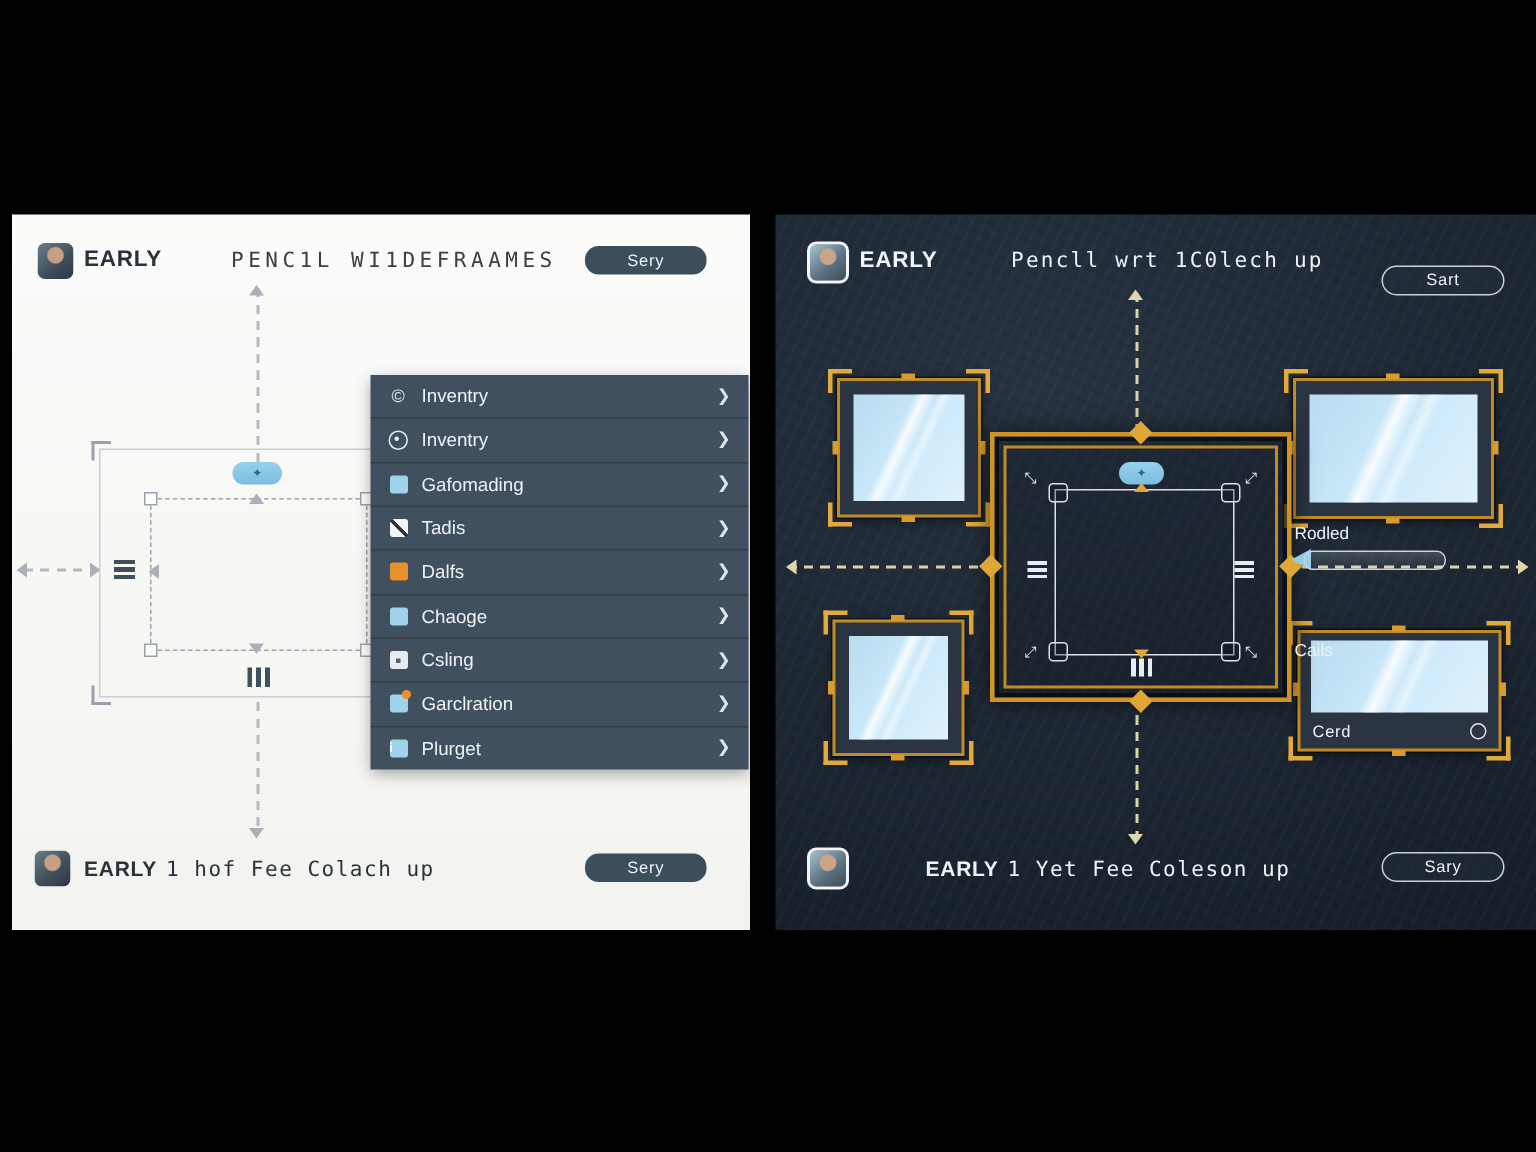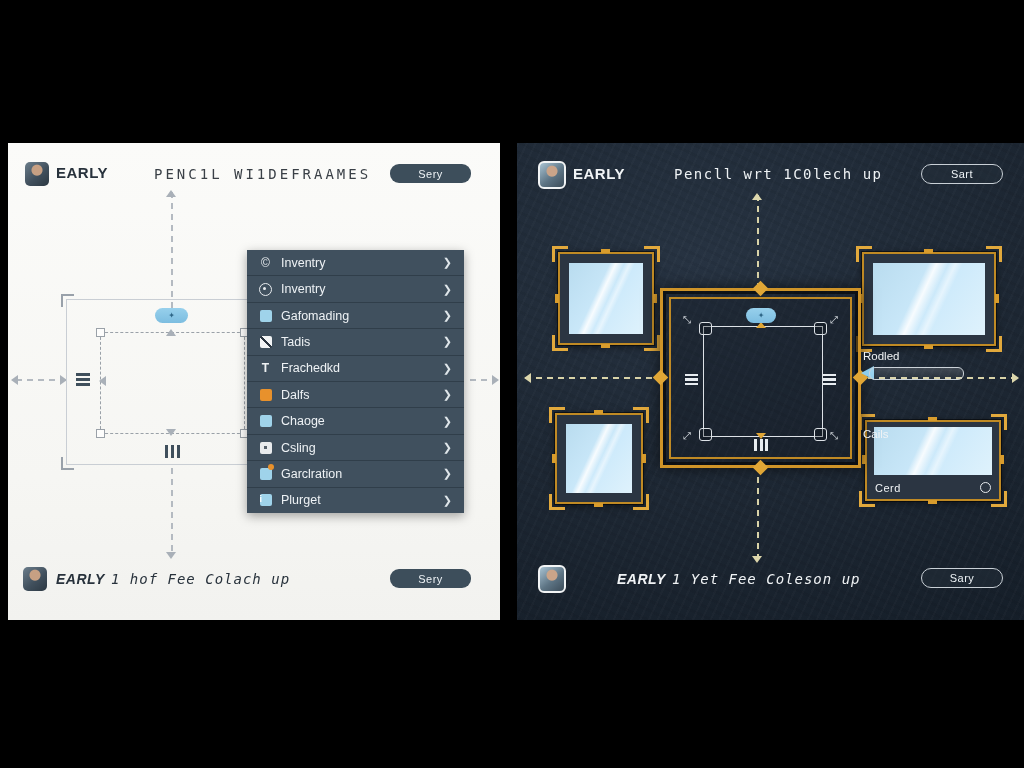--- a/index.html
+++ b/index.html
@@ -24,21 +24,21 @@
     background:radial-gradient(circle at 50% 34%, #caa489 0 5px, rgba(0,0,0,0) 6px),
                linear-gradient(140deg,#a9c3d2 0%,#5d7484 55%,#3c4c59 100%);}
   .brand{position:absolute;font-weight:bold;font-size:15px;letter-spacing:.5px;color:#28323c;}
   .panel-right .brand{color:#f2f5f7;}
   .title{position:absolute;font-size:14px;color:#3a4047;}
   .panel-right .title{color:#eef2f4;}
   .btn{position:absolute;height:19px;border-radius:9px;display:flex;align-items:center;justify-content:center;
        font-size:11px;letter-spacing:.5px;cursor:pointer;}
   .btn-fill{background:#3d4e5b;color:#eef3f6;width:81px;}
   .btn-line{background:rgba(38,48,60,.45);border:1.5px solid #c9d0d6;color:#eef3f6;width:80px;height:18px;border-radius:10px;}
-  .foot-text{position:absolute;font-size:14px;color:#28323c;white-space:nowrap;font-style:italic;}
+  .foot-text{position:absolute;font-size:14px;color:#28323c;white-space:nowrap;}
   .panel-right .foot-text{color:#f0f3f5;}
   .foot-text b{font-family:"Liberation Sans",sans-serif;letter-spacing:.5px;margin-right:6px;}
   .foot-text span{font-family:"DejaVu Sans Mono",monospace;letter-spacing:1px;}
 
   
   .hdash{position:absolute;height:2px;}
   .vdash{position:absolute;width:2px;}
   .gray.hdash{background:repeating-linear-gradient(90deg,#b4bac1 0 6px,rgba(0,0,0,0) 6px 11px);}
   .gray.vdash{background:repeating-linear-gradient(180deg,#b4bac1 0 6px,rgba(0,0,0,0) 6px 11px);}
   .sand.hdash{background:repeating-linear-gradient(90deg,#d9d3a8 0 6px,rgba(0,0,0,0) 6px 11px);}
@@ -61,21 +61,21 @@
   .inner-rect{position:absolute;left:92px;top:189px;width:143px;height:100px;border:1.5px dashed #9aa1a8;}
   .handle{position:absolute;width:7px;height:7px;background:#fdfdfc;border:1.5px solid #9aa1a8;}
   .pill{position:absolute;border-radius:8px;background:linear-gradient(180deg,#97d0ec,#7cbde0);
         display:flex;align-items:center;justify-content:center;color:#2e6687;font-size:8px;}
   .hbars{position:absolute;width:14px;height:13px;
          background:repeating-linear-gradient(180deg,#3f4f5c 0 3px,rgba(0,0,0,0) 3px 5px);}
   .vbars{position:absolute;width:15px;height:13px;
          background:repeating-linear-gradient(90deg,#3f4f5c 0 3px,rgba(0,0,0,0) 3px 6px);}
 
   
-  .menu{position:absolute;left:239px;top:107px;width:217px;height:263px;background:#40505e;
+  .menu{position:absolute;left:239px;top:107px;width:252px;height:263px;background:#40505e;
         box-shadow:0 3px 10px rgba(0,0,0,.35);display:flex;flex-direction:column;}
   .mrow{flex:1;display:flex;align-items:center;padding:0 12px;border-bottom:1px solid rgba(20,28,36,.35);
         color:#eef2f5;font-size:12.5px;cursor:pointer;}
   .mrow:last-child{border-bottom:none;}
   .mlabel{flex:1;margin-left:9px;}
   .chev{color:#dfe6ea;font-size:11px;line-height:1;}
   .chev::after{content:"❯";}
   .ic{width:13px;height:13px;flex:none;display:flex;align-items:center;justify-content:center;position:relative;}
   .ic-circle-c{color:#e9edf0;font-size:12px;line-height:1;} .ic-circle-c::after{content:"©";}
   .ic-circle-d{width:11px;height:11px;border:1.5px solid #e9edf0;border-radius:50%;}
@@ -188,25 +188,20 @@
       <span class="chev"></span>
     </div>
     <div class="mrow">
       <span class="ic">
           <span class="ic-check"></span>
         </span>
       <span class="mlabel">Tadis</span>
       <span class="chev"></span>
     </div>
     <div class="mrow">
-      <span class="ic ic-t"></span>
-      <span class="mlabel">Frachedkd</span>
-      <span class="chev"></span>
-    </div>
-    <div class="mrow">
       <span class="ic">
           <span class="ic-sq ic-sq-orange"></span>
         </span>
       <span class="mlabel">Dalfs</span>
       <span class="chev"></span>
     </div>
     <div class="mrow">
       <span class="ic">
           <span class="ic-sq ic-sq-blue"></span>
         </span>
@@ -240,21 +235,21 @@
   <div class="foot-text" style="left:48px;top:428px;">
     <b>EARLY</b><span>1 hof Fee Colach up</span>
   </div>
   <div class="btn btn-fill" style="left:382px;top:426px;">Sery</div>
 </div>
 
 <div class="panel panel-right">
   <div class="avatar framed" style="left:21px;top:18px;"></div>
   <div class="brand" style="left:56px;top:22px;">EARLY</div>
   <div class="title mono" style="left:157px;top:23px;letter-spacing:1.5px;">Pencll wrt 1C0lech up</div>
-  <div class="btn btn-line" style="left:404px;top:21px;">Sart</div>
+  <div class="btn btn-line" style="left:404px;top:34px;">Sart</div>
 
   <div class="vdash sand" style="left:240px;top:52px;height:91px;"></div>
   <div class="tri sand up" style="left:235px;top:45px;"></div>
   <div class="vdash sand" style="left:240px;top:323px;height:92px;"></div>
   <div class="tri sand down" style="left:235px;top:413px;"></div>
   <div class="hdash sand" style="left:8px;top:234px;width:133px;"></div>
   <div class="tri sand left" style="left:2px;top:230px;"></div>
   <div class="hdash sand" style="left:340px;top:234px;width:157px;"></div>
   <div class="tri sand right" style="left:495px;top:230px;"></div>
 

